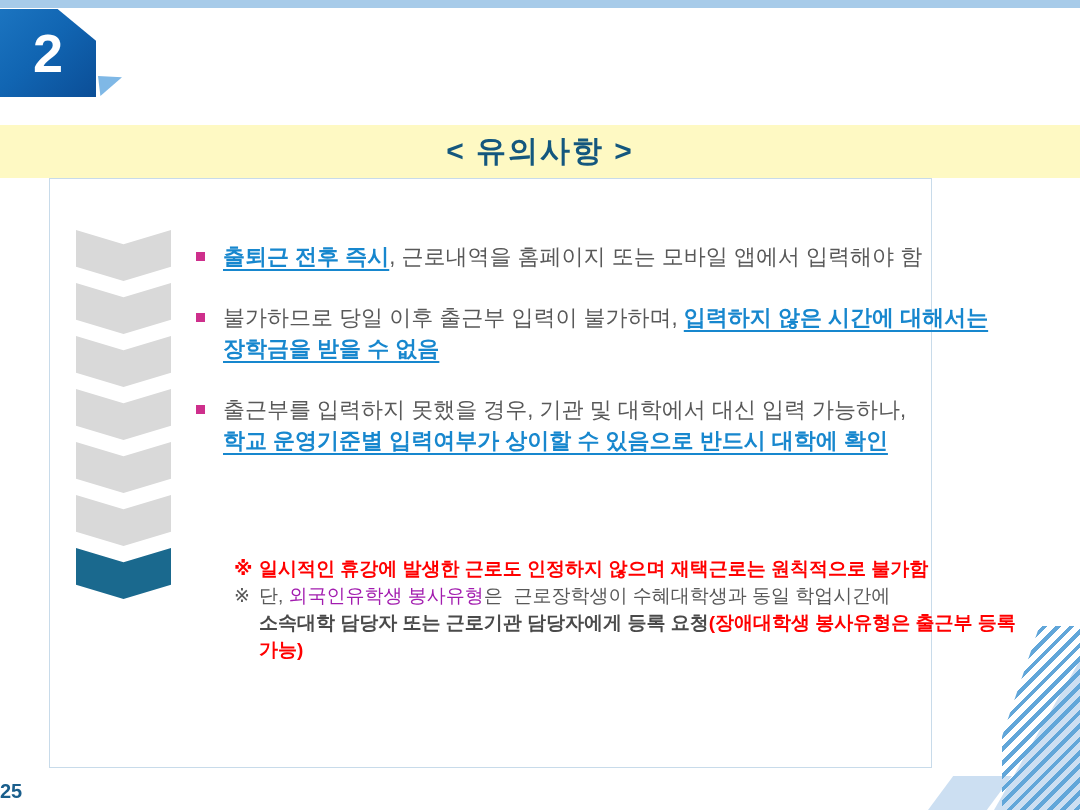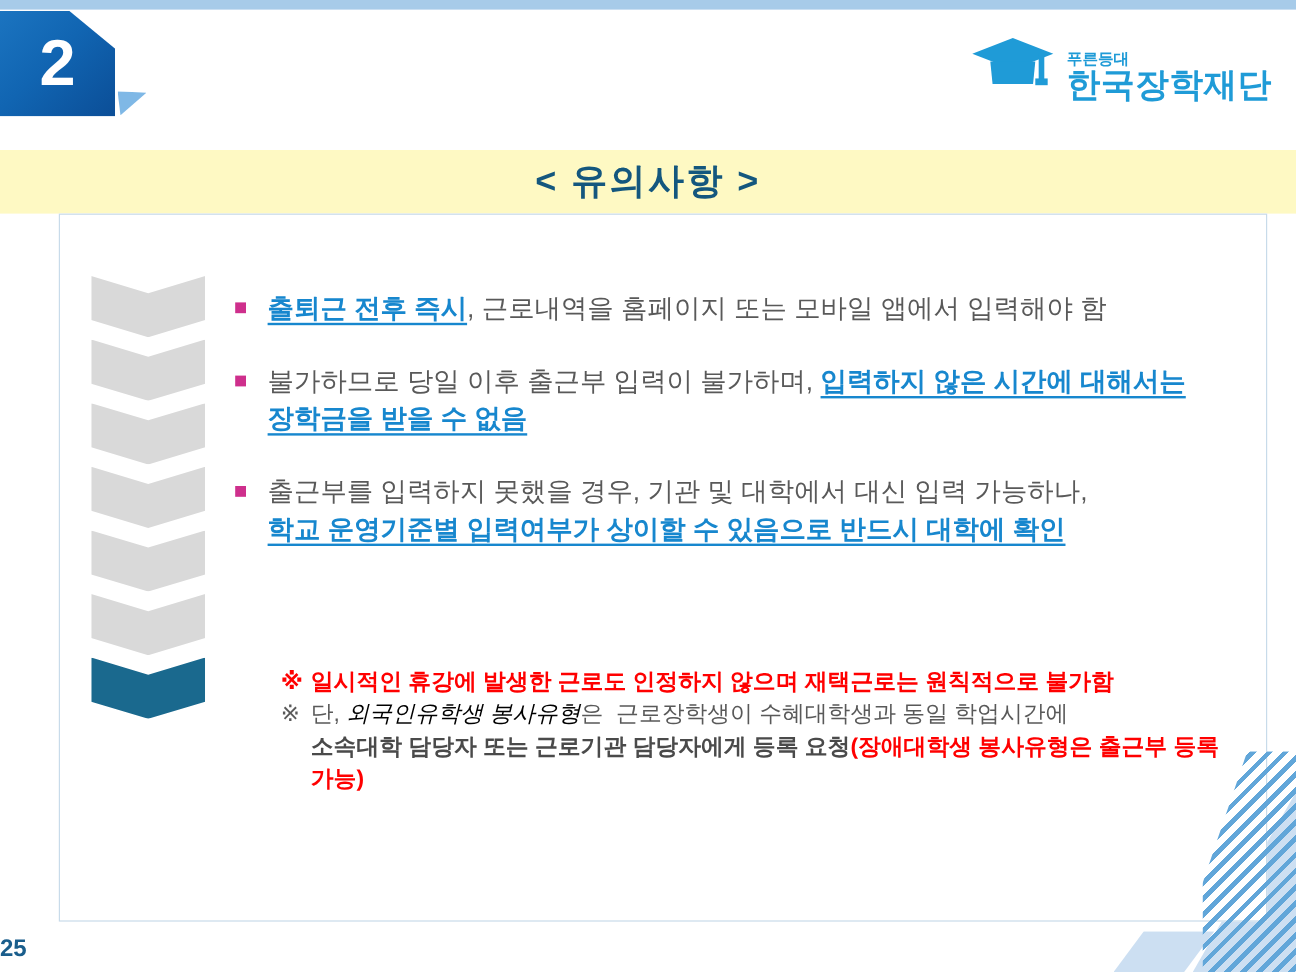--- a/index.html
+++ b/index.html
@@ -25,41 +25,41 @@
   .logo-texts { display:flex; flex-direction:column; line-height:1.05; padding-bottom:6px; }
   .logo-top  { font-size:13px; font-weight:bold; color:#1F9BD7; }
   .logo-main { font-size:28px; font-weight:bold; color:#1F9BD7; letter-spacing:0.5px; }
 
   
   .banner { position:absolute; top:125px; left:0; width:100%; height:53px; background:#fef9c3;
             display:flex; align-items:center; justify-content:center; }
   .banner span { font-size:30px; font-weight:bold; color:#14577E; letter-spacing:2px; }
 
   
-  .content { position:absolute; left:49px; top:178px; width:1007px; height:590px;
+  .content { position:absolute; left:49px; top:178px; width:883px; height:590px;
              background:#fff; border:1px solid #C8DBEA; z-index:2; }
 
   
   .chevrons { position:absolute; left:26px; top:51px; width:95px; }
   .chev { width:95px; height:51px; margin-bottom:2px; background:#D9D9D9;
           clip-path:polygon(0 0,50% 28%,100% 0,100% 72%,50% 100%,0 72%); }
 
   
   .bullets { position:absolute; left:144px; top:62px; width:812px; }
   .bullet { position:relative; padding-left:29px; margin-bottom:30px;
             font-size:22px; line-height:31px; color:#595959; }
   .bullet::before { content:""; position:absolute; left:2px; top:11px; width:9px; height:9px;
                     background:#CE2F8C; }
   .line { white-space:pre-wrap; }
 
   .seg-plain  { color:#595959; }
   .seg-bold   { color:#4A4A4A; font-weight:bold; }
   .seg-link   { color:#1787CE; font-weight:bold; text-decoration:underline;
                 text-underline-offset:5px; text-decoration-thickness:2px; }
-  .seg-red    { color:#000000;font-style:italic; }
+  .seg-red    { color:#a21caf; }
   .seg-redbold{ color:#FF0000; font-weight:bold; }
 
   
   .notes { position:absolute; left:184px; top:376px; width:800px;
            font-size:19px; line-height:27px; color:#595959; }
   .note { display:flex; }
   .note .marker { width:25px; flex:0 0 25px; }
   .notes .seg-redbold, .notes .seg-bold { font-size:19px; }
 
   
@@ -80,34 +80,20 @@
 <div class="slide">
 
   <div class="topbar"></div>
 
   <div class="numbox">
     <span>2</span>
   </div>
   <div class="numtri"></div>
 
 
-  <div class="logo">
-    <span>
-      <svg width="76" height="60" viewBox="0 0 80 64" aria-hidden="true">
-        <polygon points="4,20 40,6 76,20 40,34" fill="#1F9BD7"></polygon>
-        <polygon points="20,27 60,27 58,47 22,47" fill="#1F9BD7"></polygon>
-        <rect x="63" y="20" width="5" height="24" fill="#1F9BD7"></rect>
-        <rect x="60" y="42" width="11" height="6" fill="#1F9BD7"></rect>
-      </svg>
-    </span>
-    <span class="logo-texts">
-      <span class="logo-top">푸른등대</span>
-      <span class="logo-main">한국장학재단</span>
-    </span>
-  </div>
 
   <div class="banner">
     <span>&lt; 유의사항 &gt;</span>
   </div>
 
   <div class="content">
     <div class="chevrons">
         <div class="chev" style="background: rgb(217, 217, 217);"></div>
         <div class="chev" style="background: rgb(217, 217, 217);"></div>
         <div class="chev" style="background: rgb(217, 217, 217);"></div>

